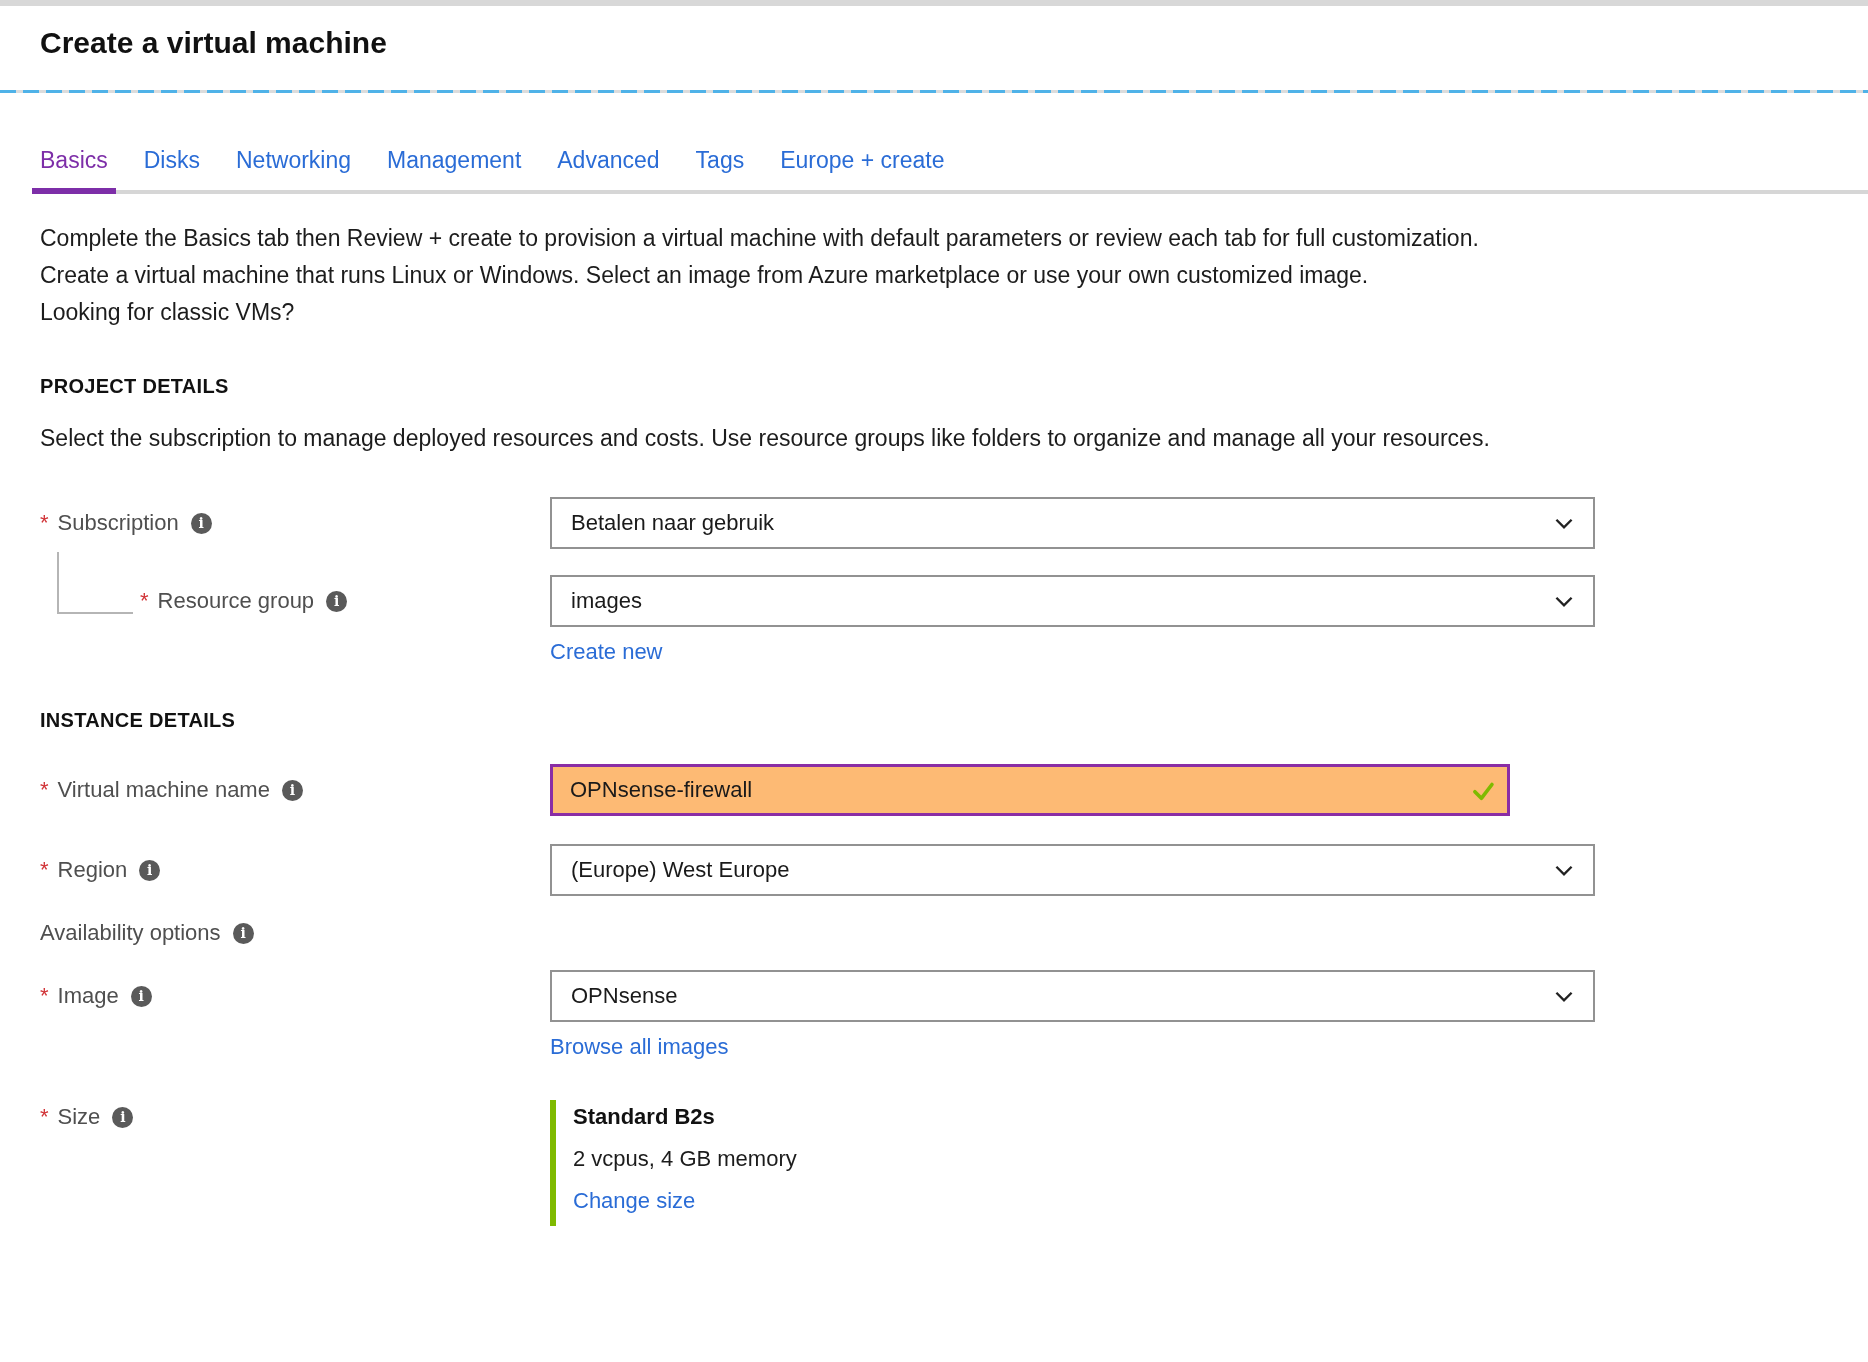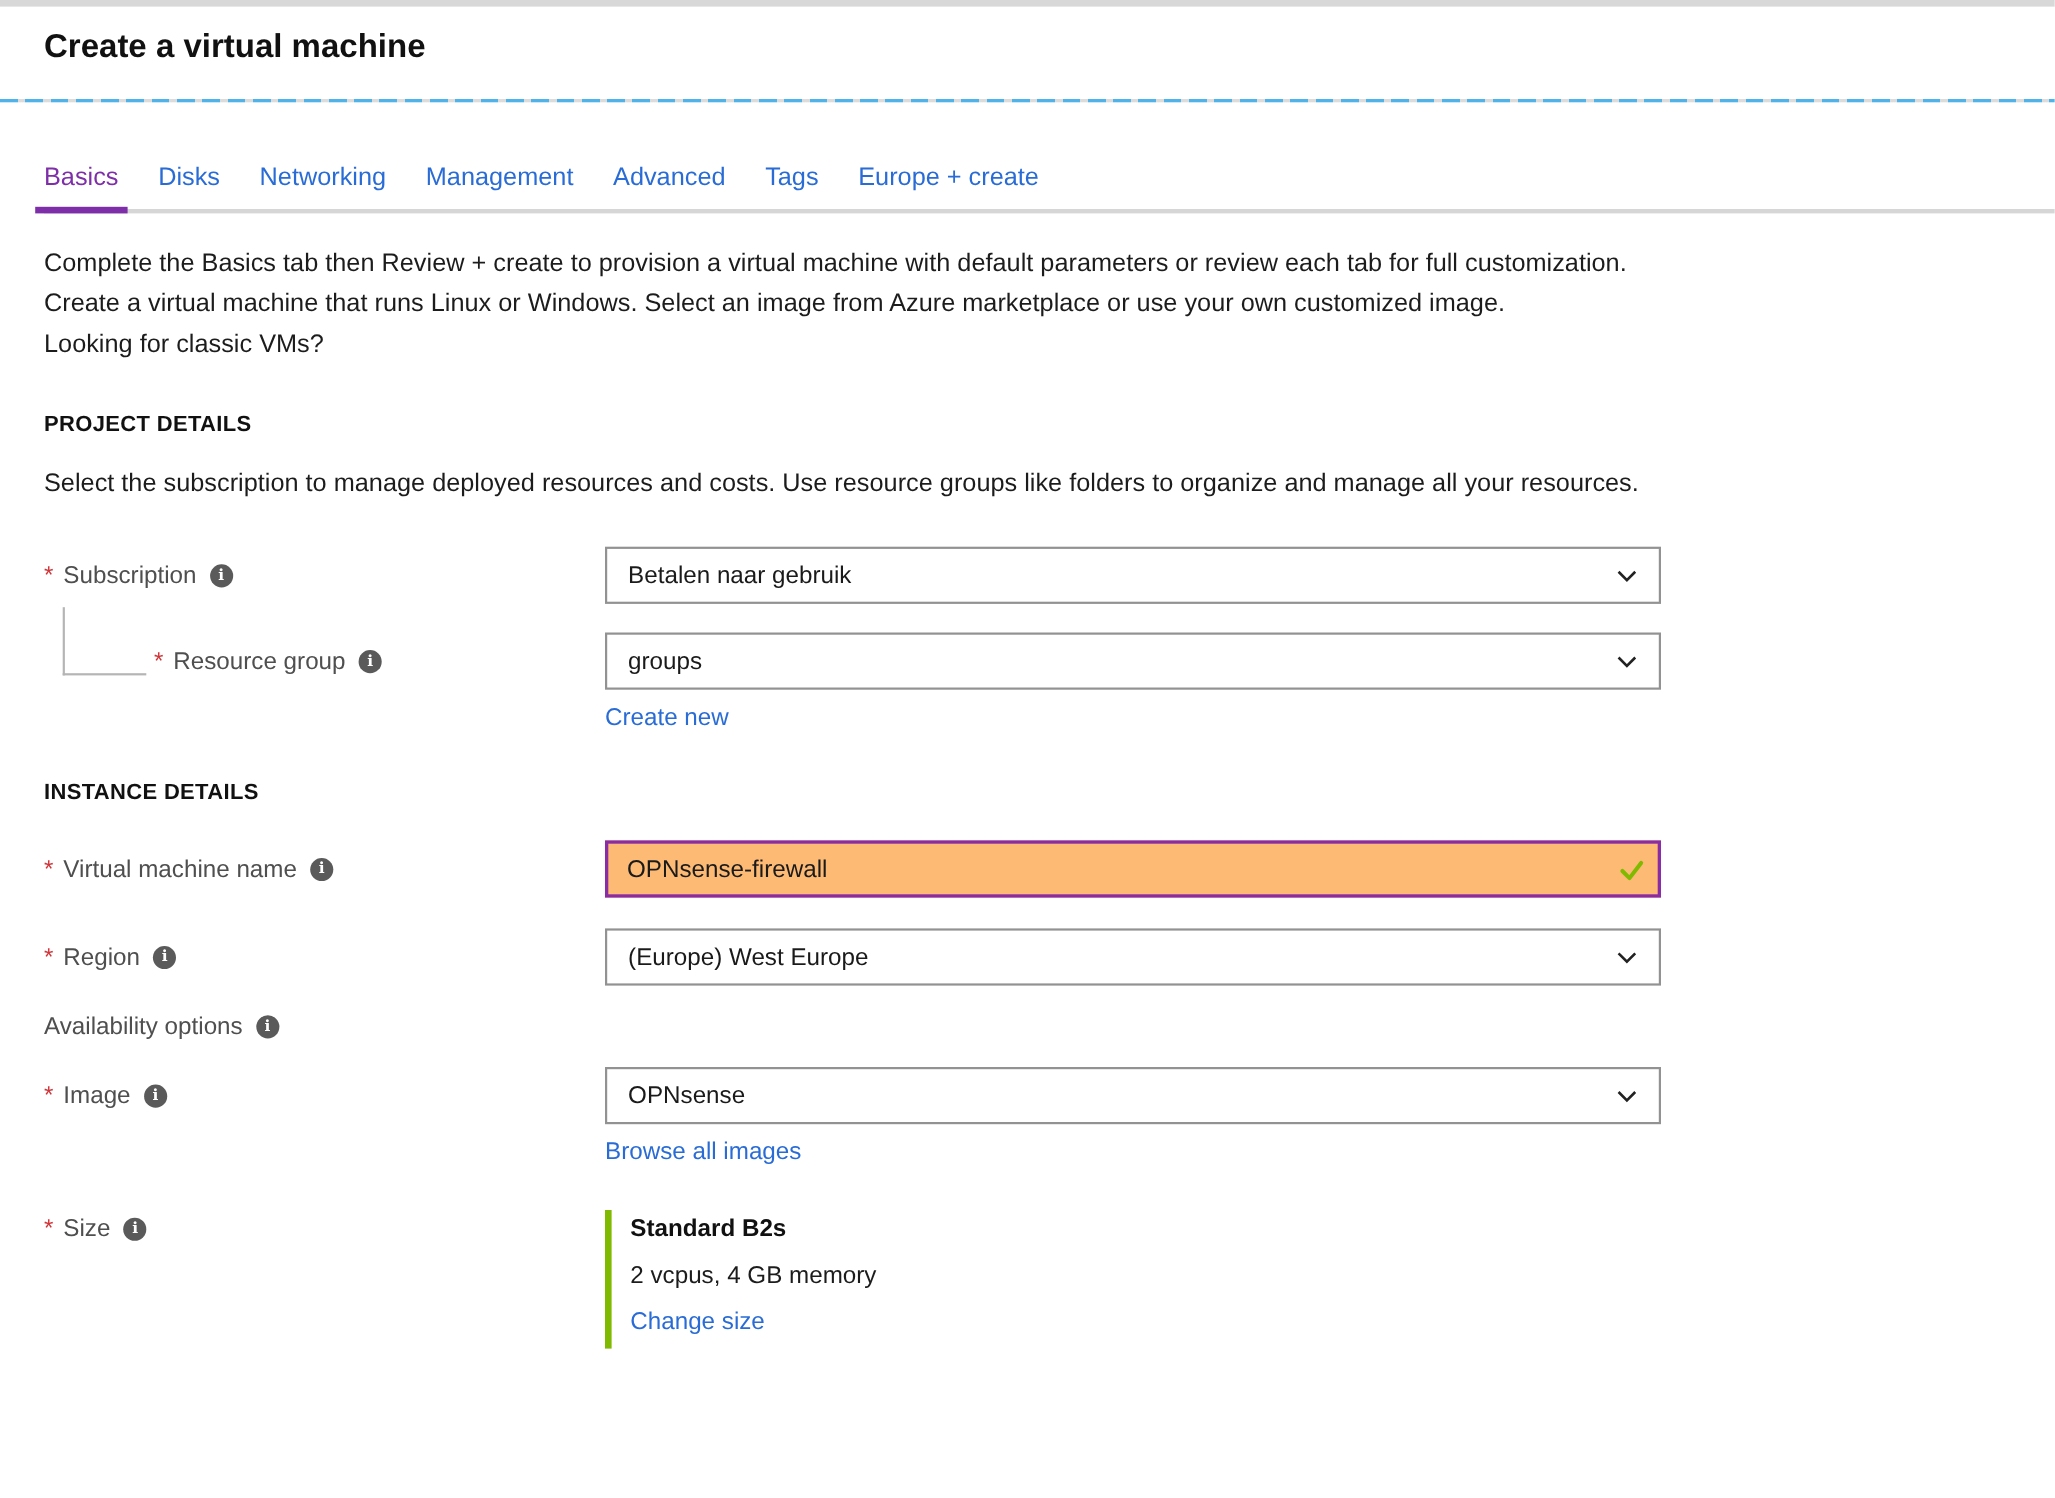--- a/index.html
+++ b/index.html
@@ -35,21 +35,21 @@
 
   .form-row { display:flex; align-items:center; }
   .label-cell { width:510px; flex:none; display:flex; align-items:center;
     font-size:22px; color:#4f4f4f; position:relative; }
   .req { color:#d13438; margin-right:9px; font-size:22px; }
   .info-icon { margin-left:12px; width:21px; height:21px; border-radius:50%;
     background:#5a5a5a; color:#fff; font-size:14px; font-weight:700;
     display:inline-flex; align-items:center; justify-content:center; cursor:pointer;
     font-family:"DejaVu Serif", serif; flex:none; }
 
-  .dropdown { width:960px; height:52px; border:2px solid #929292; background:#fff;
+  .dropdown { width:1045px; height:52px; border:2px solid #929292; background:#fff;
     display:flex; align-items:center; justify-content:space-between;
     padding:0 16px 0 19px; font-size:22px; color:#1a1a1a; cursor:pointer; }
   .chev { flex:none; }
 
   .row-subscription { margin-top:40px; }
   .row-resource-group { margin-top:26px; }
   .indent-label { padding-left:100px; }
   .tree-connector { position:absolute; left:17px; top:-36px; width:76px; height:62px;
     border-left:2px solid #b5b5b5; border-bottom:2px solid #b5b5b5; }
   .sub-link { margin:12px 0 0 510px; font-size:22px; }
@@ -120,21 +120,21 @@
   </div>
 
   <div class="form-row row-resource-group">
     <div class="label-cell indent-label">
       <span class="tree-connector"></span>
       <span class="req">*</span>
       <span>Resource group</span>
       <span class="info-icon">i</span>
     </div>
     <div class="dropdown">
-      <span>groups</span>
+      <span>images</span>
       <svg class="chev" width="26" height="26" viewBox="0 0 24 24">
           <path d="M5 9l7 7 7-7" fill="none" stroke="#222" stroke-width="2.2"></path>
         </svg>
     </div>
   </div>
   <div class="sub-link">
     <a class="link">Create new</a>
   </div>
 
   <div class="section-heading">INSTANCE DETAILS</div>

